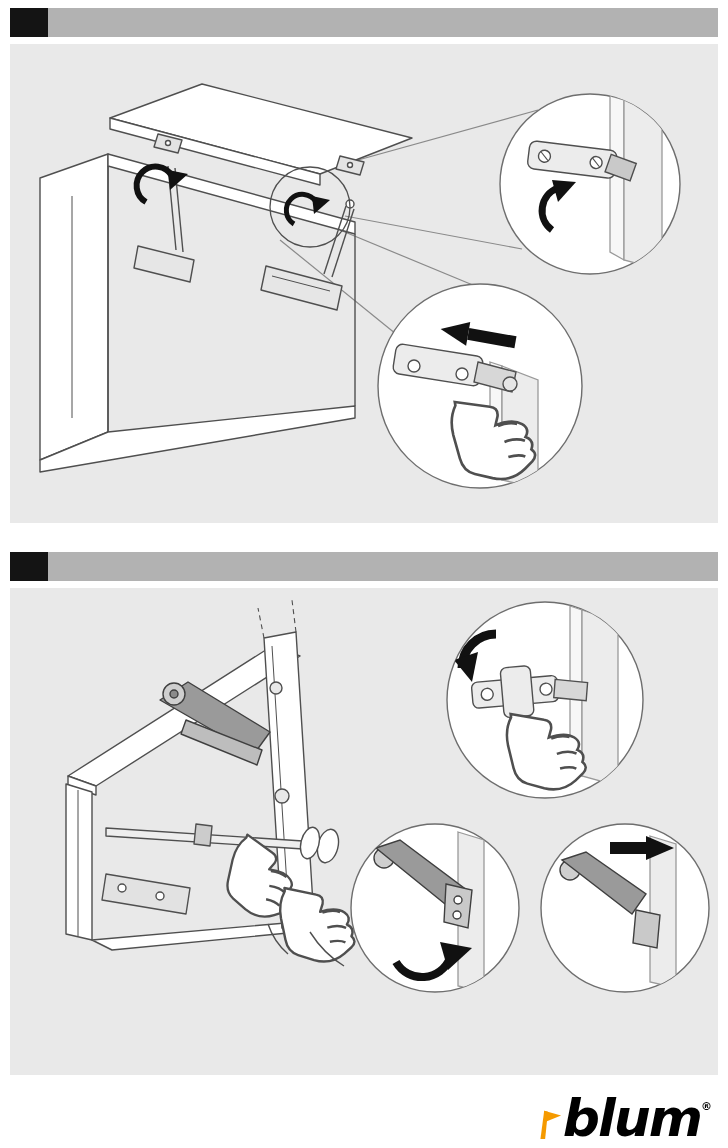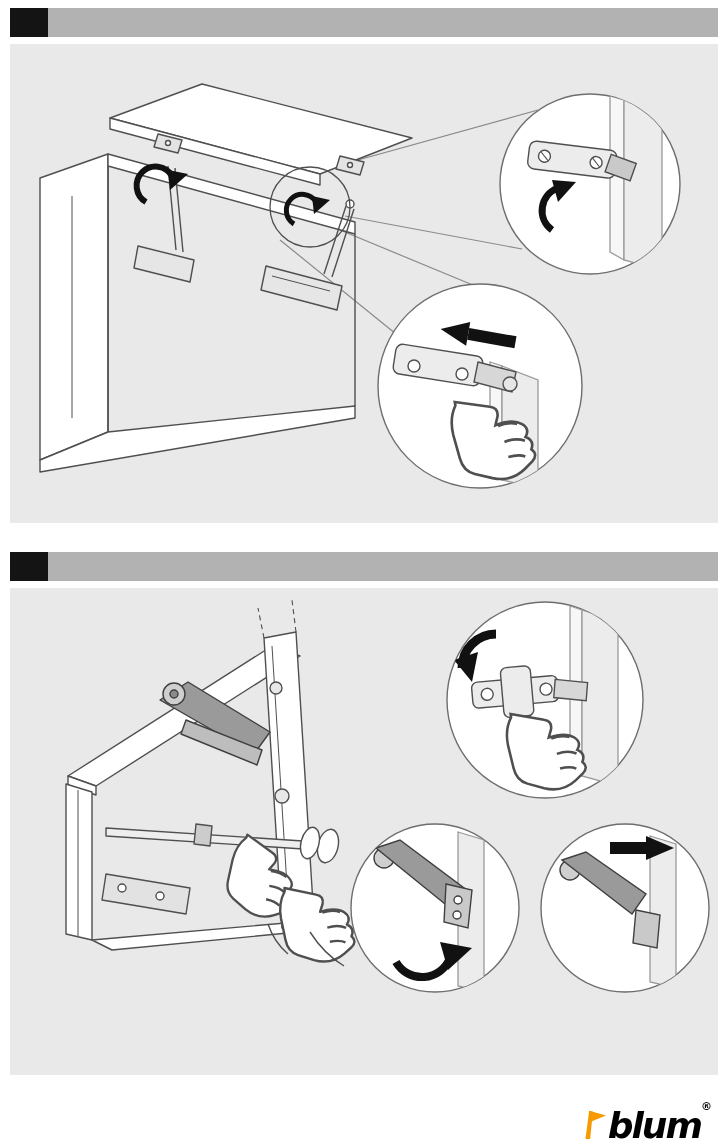--- a/index.html
+++ b/index.html
@@ -16,21 +16,21 @@
   #panel-1{top:44px;height:479px;}
   #panel-2{top:588px;height:487px;}
   .panel svg{display:block;}
   .footer-logo{
     position:absolute;right:16px;top:1098px;height:46px;
     display:flex;align-items:flex-end;
   }
   .logo-glyph{margin-right:1px;margin-bottom:2px;}
   .logo-text{
     font-family:"DejaVu Sans","Liberation Sans",sans-serif;
-    font-weight:bold;font-style:italic;font-size:36px;line-height:1;
+    font-weight:bold;font-style:italic;font-size:52px;line-height:1;
     letter-spacing:-2px;color:#000;
   }
   .logo-reg{font-size:11px;font-weight:bold;color:#000;align-self:flex-start;margin-top:2px;}
 </style>
 </head>
 <body>
 
 <svg width="0" height="0" style="position:absolute" aria-hidden="true">
   <defs>
     <g id="hand-shape">

